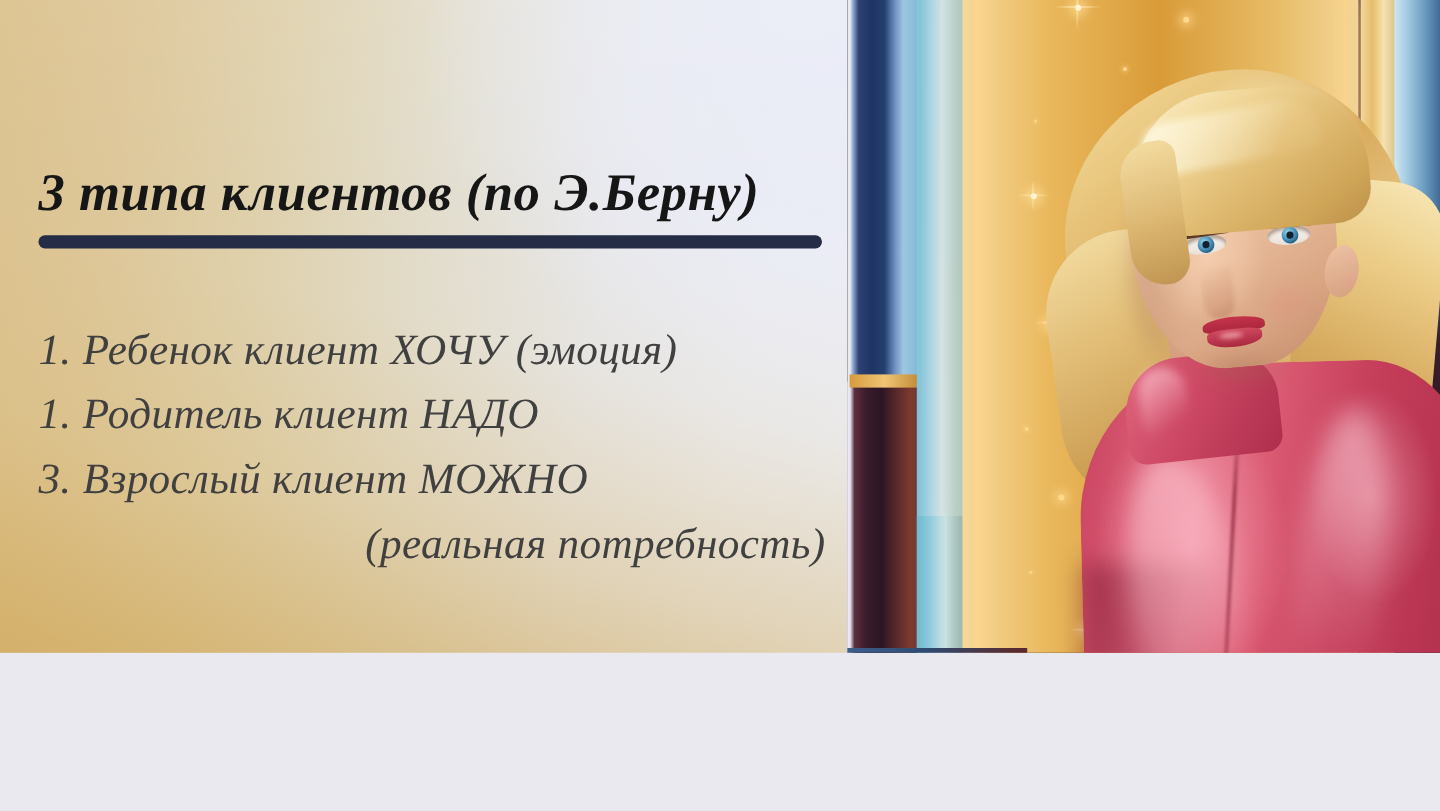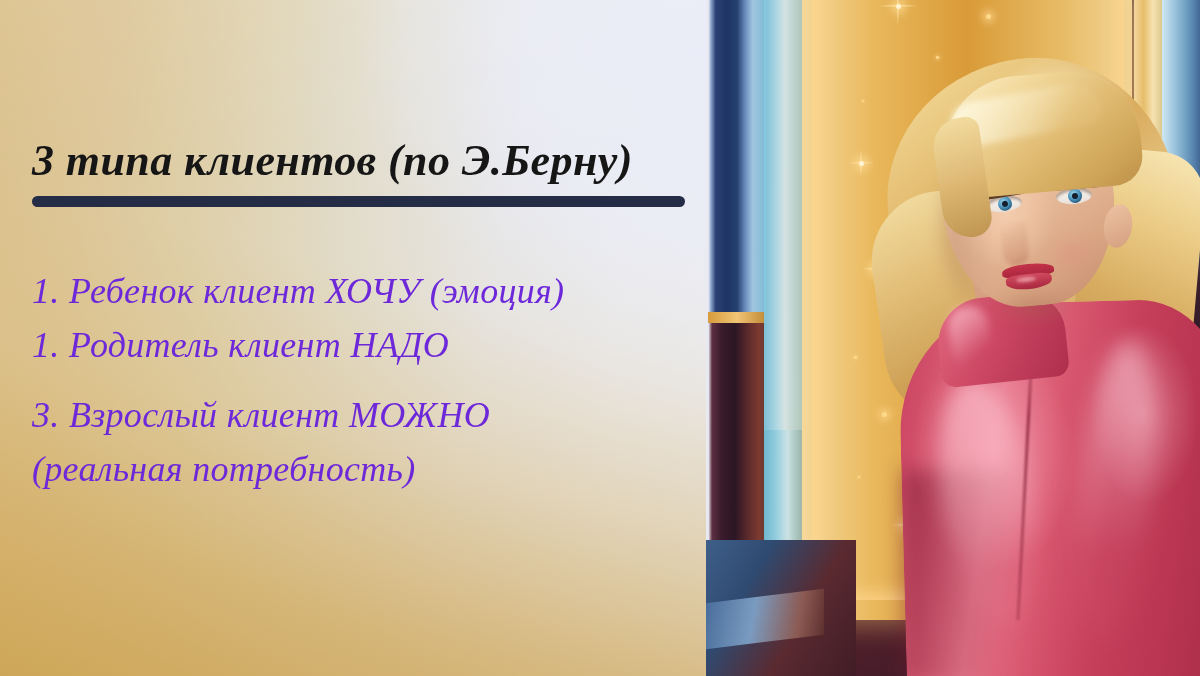--- a/index.html
+++ b/index.html
@@ -6,21 +6,21 @@
 
   html, body {
     width:1200px; height:676px;
     overflow:hidden;
     background:#e9e9ef;
     font-family:"Liberation Serif", serif;
   }
 
   #slide {
     position:relative;
-    width:1200px; height:676px;
+    width:1200px; height:544px;
     overflow:hidden;
   }
 
   
   .text-panel {
     position:absolute;
     left:0; top:0;
     width:706px; height:676px;
     overflow:hidden;
   }
@@ -91,26 +91,26 @@
     left:32px; top:264px;
     width:662px;
   }
   .line {
     font-family:"Liberation Serif", "DejaVu Serif", serif;
     font-style:italic;
     font-weight:400;
     font-size:36px;
     line-height:54px;
     letter-spacing:0.3px;
-    color:#6d28d9;
+    color:#404040;
     white-space:nowrap;
   }
   .line.indent-1 { text-align:right; padding-right:6px; }
-  .line.indent-2 { padding-right:6px;font-family:Liberation Serif, serif; }
-  .line.gap-top  { margin-top:16px; }
+  .line.indent-2 { text-align:right; padding-right:6px;font-family:Liberation Serif, serif; }
+  .line.gap-top  { }
 
   
   .illustration {
     position:absolute;
     left:706px; top:0;
     width:494px; height:676px;
     overflow:hidden;
     background:#1d2b49;
   }
 

